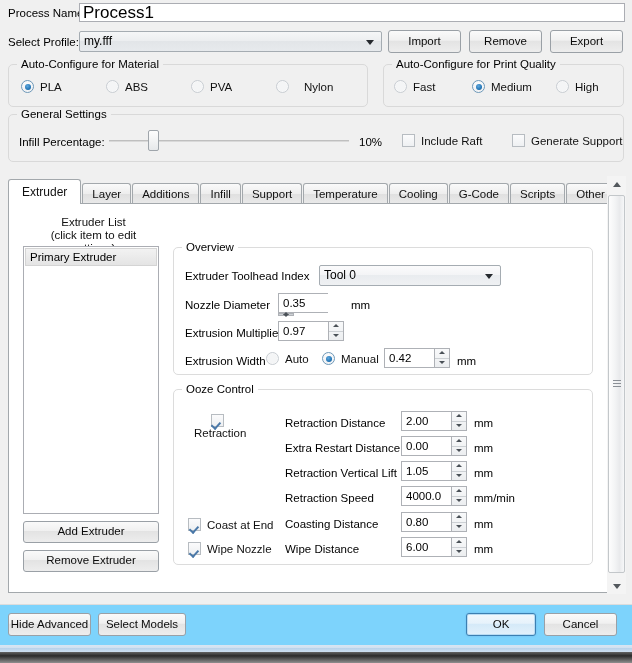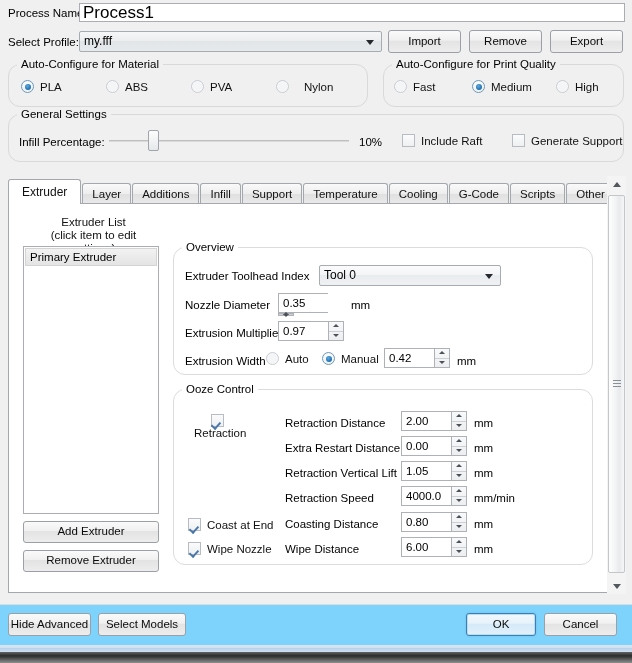--- a/index.html
+++ b/index.html
@@ -74,21 +74,21 @@
   }
   .btn.default {
     border: 1px solid #3c7fb1;
     box-shadow: 0 0 0 1px #b9dcf3 inset, 0 0 2px #6eb6e6;
     background: linear-gradient(to bottom, #f2f8fd 0%, #e6f2fb 45%, #d4e9f8 46%, #e3f1fb 100%);
   }
 
   .groupbox {
     position: absolute;
     border: 1px solid #d9d9d9;
-    border-radius: 12px;
+    border-radius: 5px;
     padding-left: 18px;
   }
   .groupbox > .gb-title {
     position: absolute;
     top: -7px; left: 8px;
     background: #f0f0f0;
     padding: 0 4px;
     font-size: 11.5px;
     color: #000;
     white-space: nowrap;

